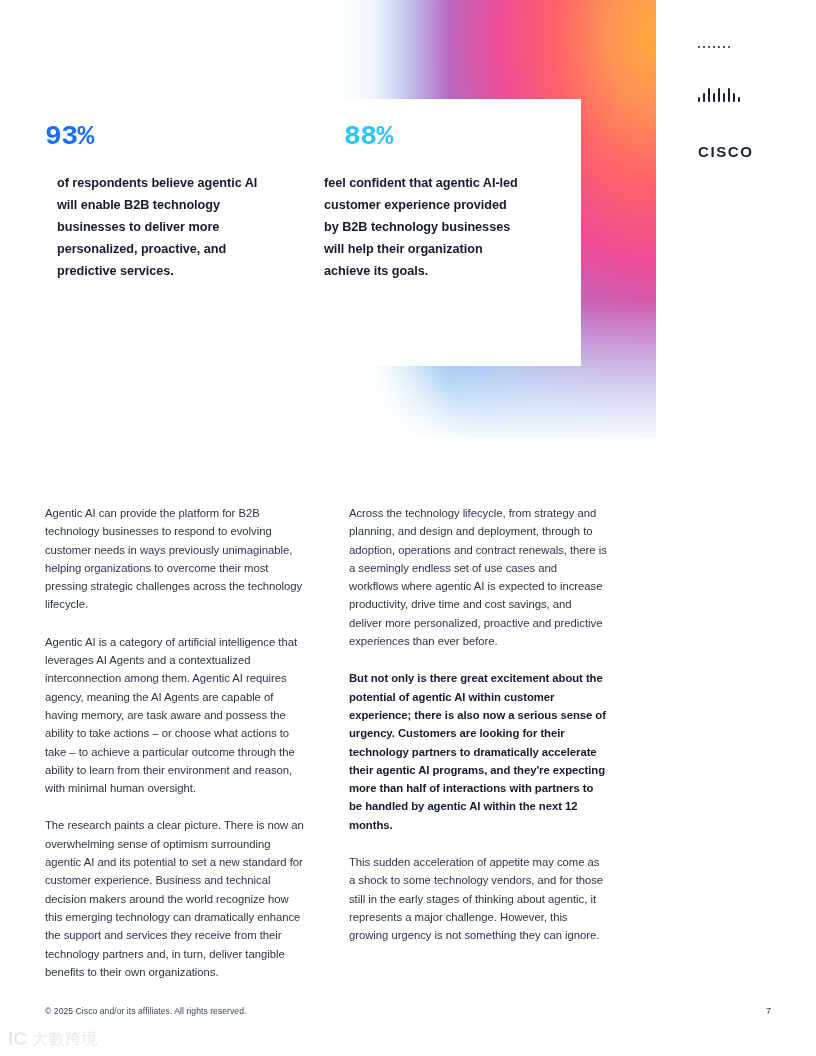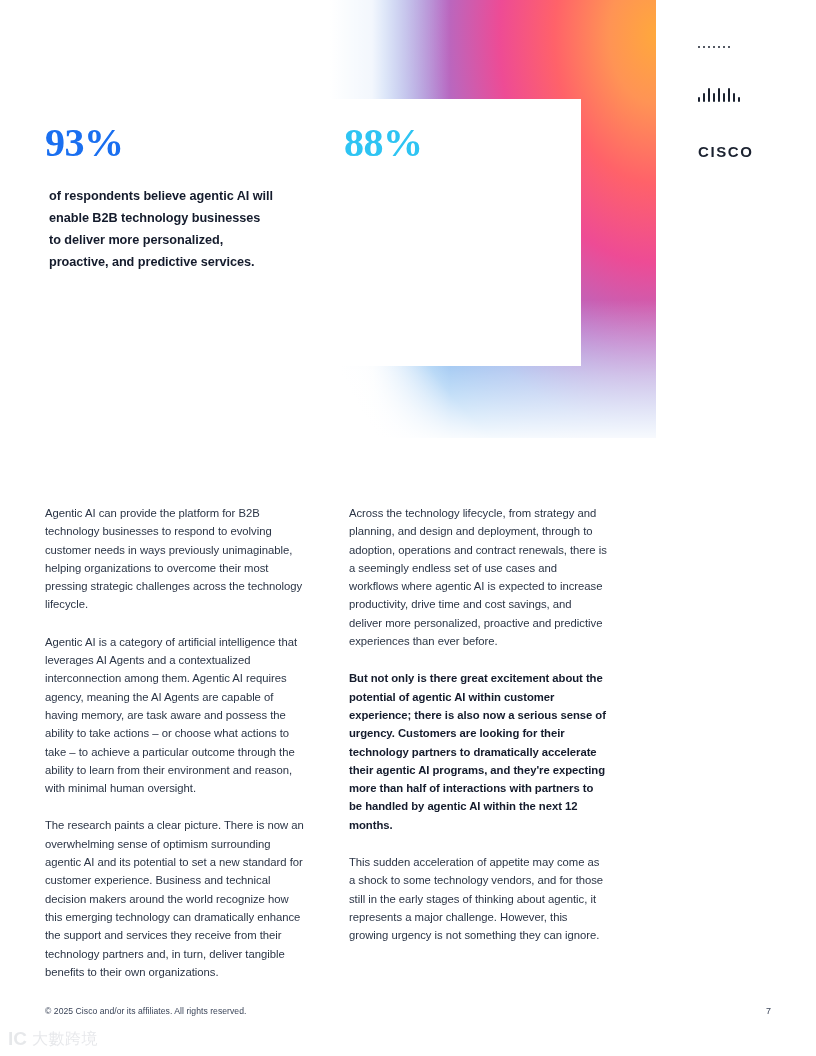--- a/index.html
+++ b/index.html
@@ -127,37 +127,37 @@
 
   
   .stat {
     position: absolute;
     width: 232px;
   }
   .stat-1 { left: 45px; top: 122px; }
   .stat-2 { left: 312px; top: 122px; width: 224px; }
 
   .stat-number {
-    font-family: Liberation Serif, serif;
-    font-size: 40px;
+    font-family: Liberation Mono, monospace;
+    font-size: 28px;
     font-weight: 700;
     line-height: 1.05;
     letter-spacing: -0.5px;
     margin: 0 0 22px 0;
   }
   .stat-1 .stat-number { color: #1a6ff0; }
   .stat-2 .stat-number { color: #2ec4f3; margin-left: 32px; }
 
   .stat-caption {
     font-family: "Liberation Sans", sans-serif;
     font-size: 12.7px;
     font-weight: 700;
     line-height: 1.72;
     color: #141b2c;
-    margin: 4px;
+    margin: 12px;
     letter-spacing: -0.05px;
   }
 
   
   .body-col {
     position: absolute;
     top: 504px;
     width: 262px;
   }
   .col-left  { left: 45px; }
@@ -262,20 +262,21 @@
     <div class="cisco-wordmark">CISCO</div>
   </div>
 
   <div class="stat stat-1">
     <div class="stat-number">93%</div>
     <p class="stat-caption">of respondents believe agentic AI will enable B2B technology businesses to deliver more personalized, proactive, and predictive services.</p>
   </div>
 
   <div class="stat stat-2">
     <div class="stat-number">88%</div>
+    <p class="stat-caption">feel confident that agentic AI-led customer experience provided by B2B technology businesses will help their organization achieve its goals.</p>
   </div>
 
   <div class="body-col col-left">
     <p>Agentic AI can provide the platform for B2B technology businesses to respond to evolving customer needs in ways previously unimaginable, helping organizations to overcome their most pressing strategic challenges across the technology lifecycle.</p>
     <p>Agentic AI is a category of artificial intelligence that leverages AI Agents and a contextualized interconnection among them. Agentic AI requires agency, meaning the AI Agents are capable of having memory, are task aware and possess the ability to take actions – or choose what actions to take – to achieve a particular outcome through the ability to learn from their environment and reason, with minimal human oversight.</p>
     <p>The research paints a clear picture. There is now an overwhelming sense of optimism surrounding agentic AI and its potential to set a new standard for customer experience. Business and technical decision makers around the world recognize how this emerging technology can dramatically enhance the support and services they receive from their technology partners and, in turn, deliver tangible benefits to their own organizations.</p>
   </div>
 
   <div class="body-col col-right">
     <p>Across the technology lifecycle, from strategy and planning, and design and deployment, through to adoption, operations and contract renewals, there is a seemingly endless set of use cases and workflows where agentic AI is expected to increase productivity, drive time and cost savings, and deliver more personalized, proactive and predictive experiences than ever before.</p>

